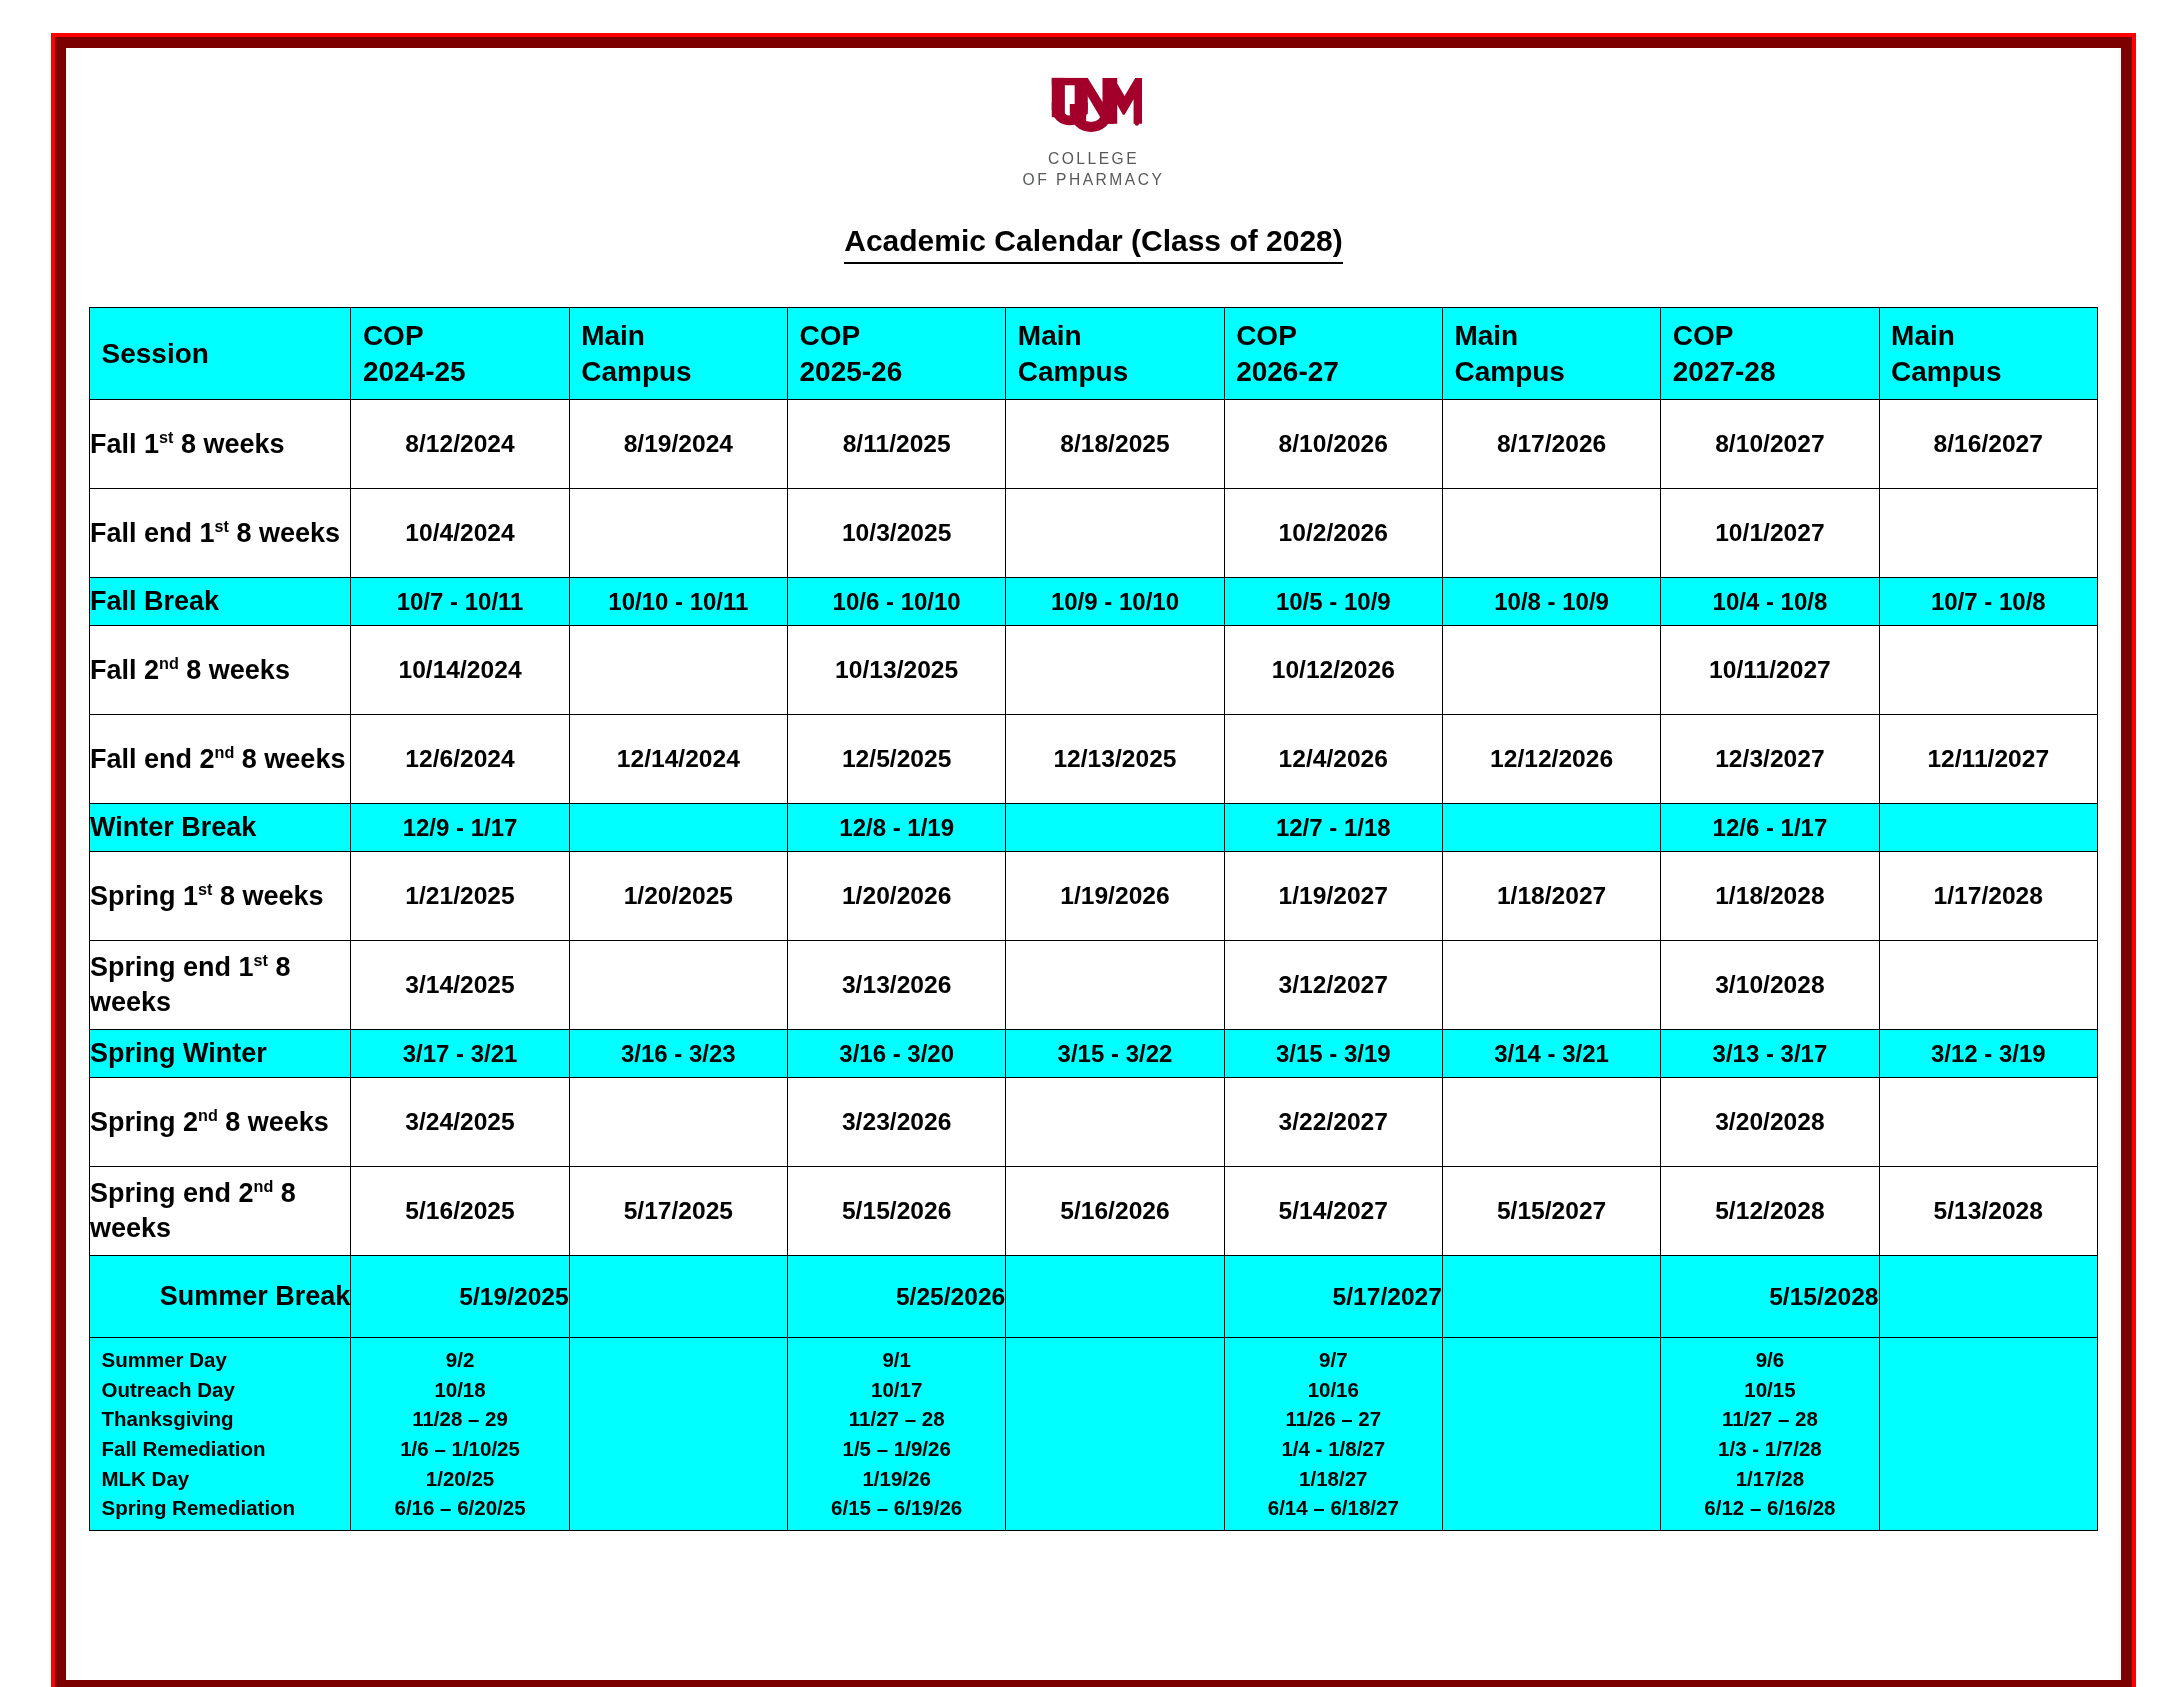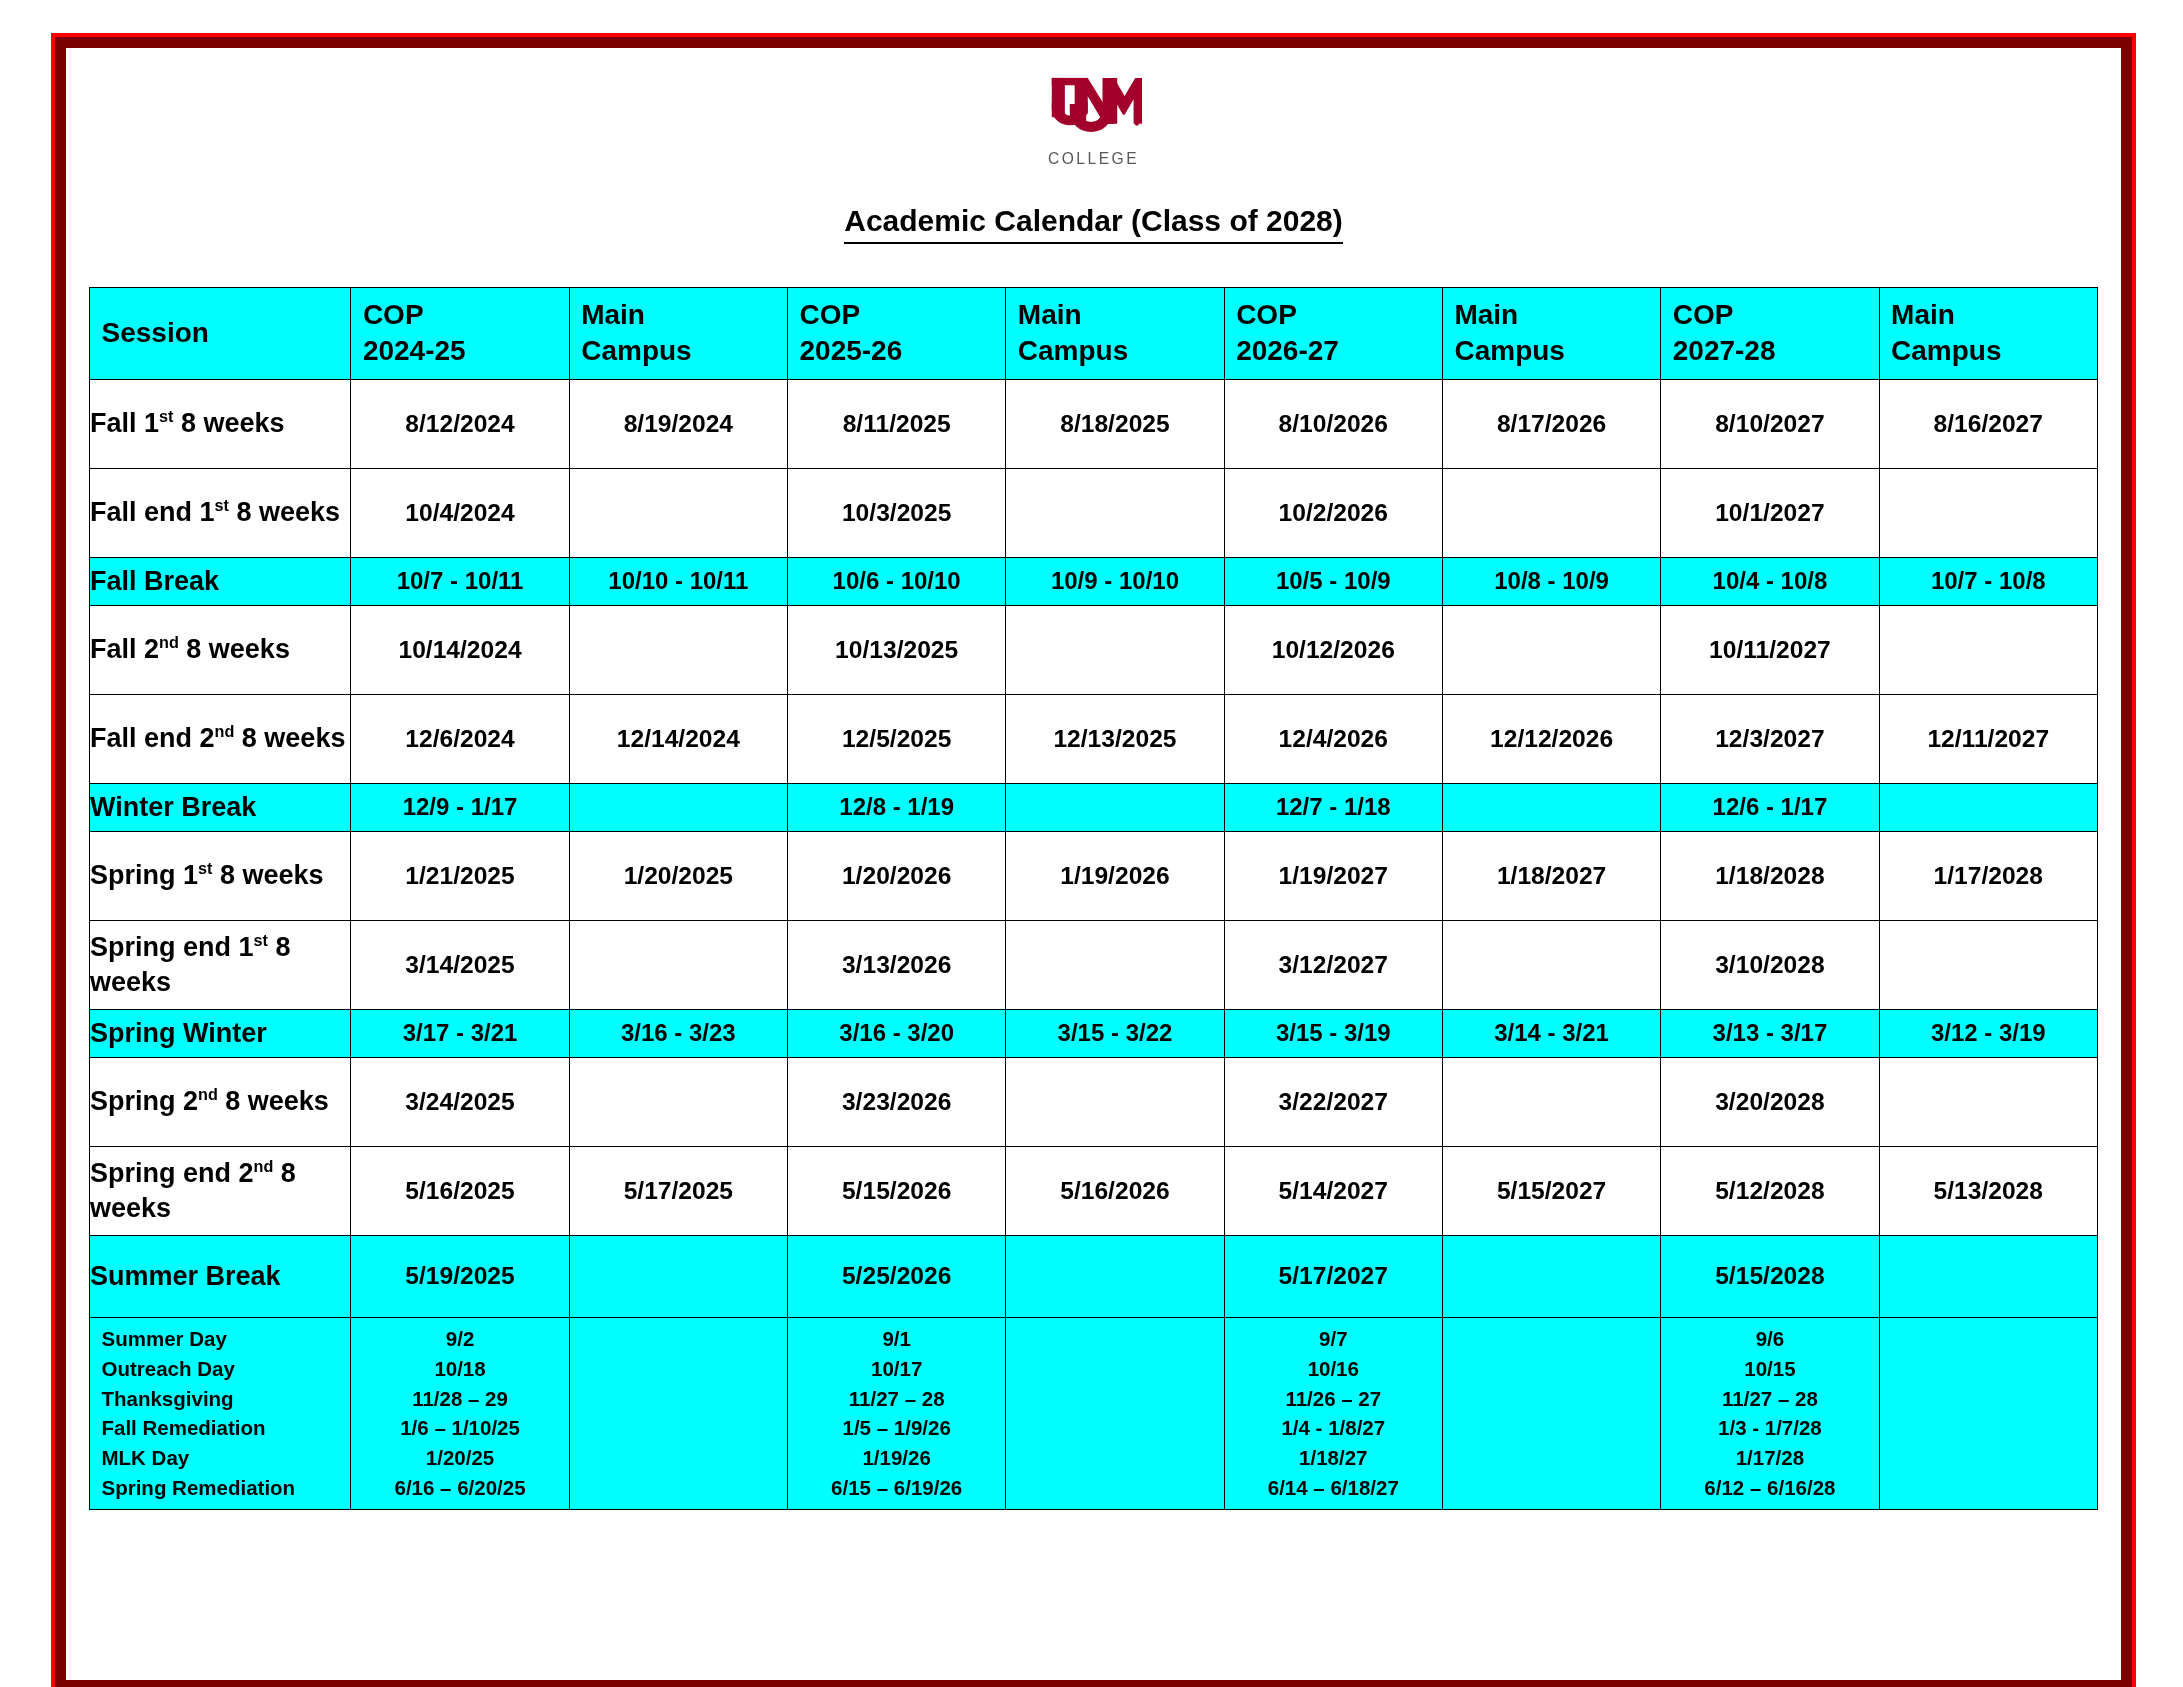--- a/index.html
+++ b/index.html
@@ -137,21 +137,21 @@
     font-weight: bold;
     text-align: center;
     padding: 3.3px 1.6px;
   }
 
   
   tr.tall td { height: 89px; }
   tr.break-row td { height: 48px; background: #00ffff; }
   tr.break-row td.session { font-size: 27px; }
   tr.break-row td.data { font-size: 24px; }
-  tr.summer td { height: 82px; background: #00ffff; }
+  tr.summer td { height: 82px; background: #00ffff; text-align: right; }
 
   
   tr.holidays td {
     background: #00ffff;
     height: 189px;
     vertical-align: top;
     padding: 6.6px 0 6.6px 0;
   }
   .hol-list {
     font-family: "Liberation Sans Narrow", "Liberation Sans", sans-serif;
@@ -190,20 +190,21 @@
             <path d="M36 6 h16 l22 36 v-36 h14 v56 h-16 l-22 -37 v37 h-14 z"></path>
 
             <path d="M70 6 h14 l13 22 l13 -22 h12 v56 h-14 v-30 l-11 19 h-2 l-11 -19 v30 h-14 z"></path>
 
             <path d="M30 48 a26 24 0 0 0 52 0 v-10 h-13 v10 a13 12 0 0 1 -26 0 v-10 h-13 z"></path>
           </g>
           <circle cx="112" cy="62" r="2.6" fill="#a2002b"></circle>
         </svg>
         <div class="logo-word">
           <div>COLLEGE</div>
+          <div>OF PHARMACY</div>
         </div>
       </div>
 
       <div class="doc-title">
         <span>Academic Calendar (Class of 2028)</span>
       </div>
 
       <div class="cal-wrap">
         <table class="calendar">
           <colgroup>

